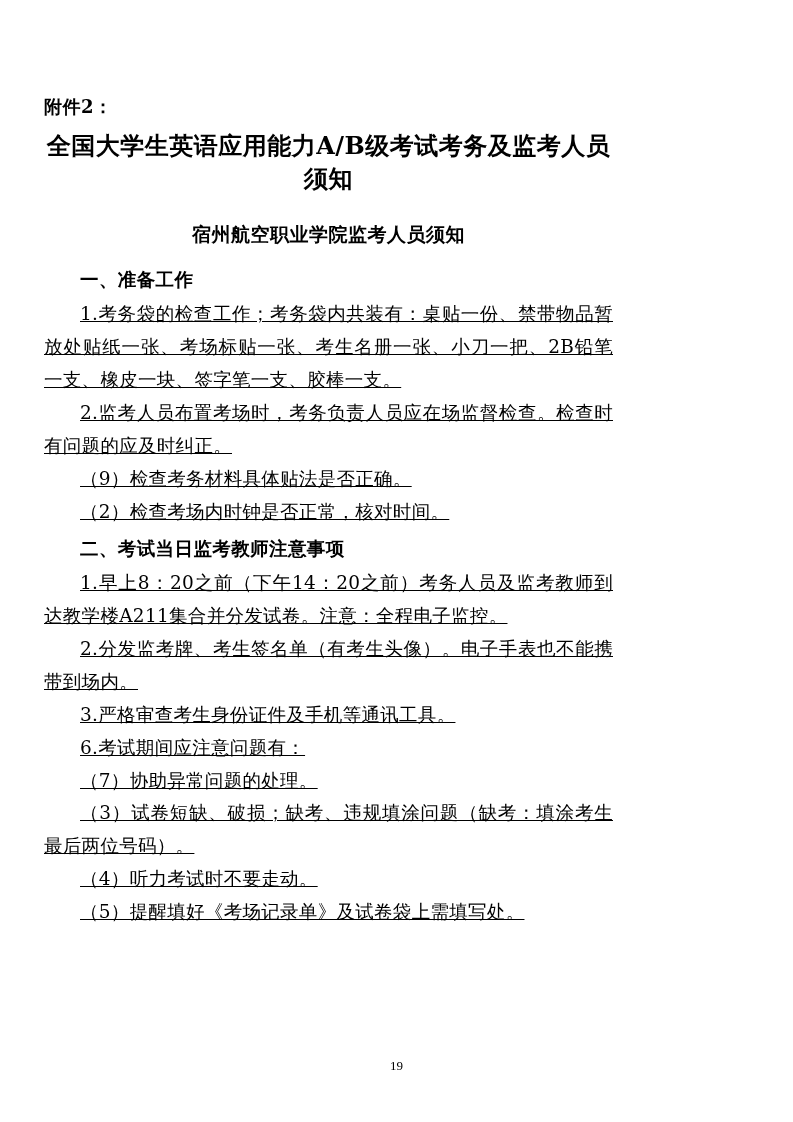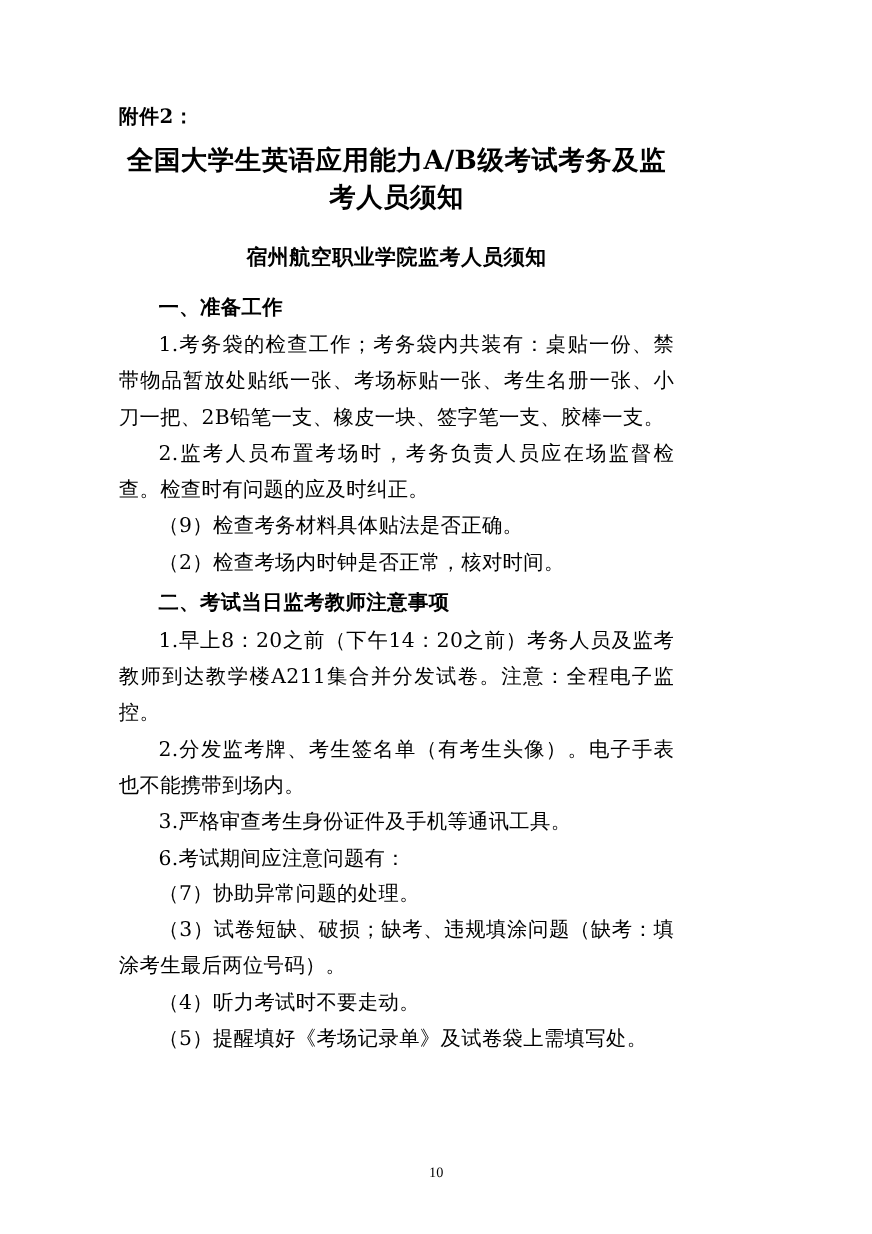--- a/index.html
+++ b/index.html
@@ -13,21 +13,21 @@
     font-family: "DejaVu Serif", "Liberation Serif", serif;
     color: #000000;
     position: relative;
     overflow: hidden;
   }
   .page {
     position: relative;
     width: 701px;
     height: 1122px;
     box-sizing: border-box;
-    padding: 95px 88px 40px 108px;
+    padding: 95px 88px 40px 44px;
   }
   .attach-label {
     font-size: 18px;
     font-weight: bold;
     letter-spacing: 0.5px;
     margin: 0 0 12px 0;
     line-height: 1.3;
   }
   .doc-title {
     font-size: 24px;
@@ -54,20 +54,21 @@
     letter-spacing: 0.4px;
     font-family: Liberation Serif, serif;
   }
   .para {
     font-size: 18.5px;
     line-height: 1.78;
     margin: 0;
     text-indent: 36px;
     letter-spacing: 0.3px;
     text-align: justify;
+    text-decoration: underline;
   }
   .page-number {
     position: absolute;
     bottom: 48px;
     left: 0;
     width: 793px;
     text-align: center;
     font-size: 13px;
     font-family: "Liberation Serif", "DejaVu Serif", serif;
   }
@@ -92,14 +93,14 @@
   <div class="section-heading">二、考试当日监考教师注意事项</div>
   <p class="para">1.早上8：20之前（下午14：20之前）考务人员及监考教师到达教学楼A211集合并分发试卷。注意：全程电子监控。</p>
   <p class="para">2.分发监考牌、考生签名单（有考生头像）。电子手表也不能携带到场内。</p>
   <p class="para">3.严格审查考生身份证件及手机等通讯工具。</p>
   <p class="para">6.考试期间应注意问题有：</p>
   <p class="para">（7）协助异常问题的处理。</p>
   <p class="para">（3）试卷短缺、破损；缺考、违规填涂问题（缺考：填涂考生最后两位号码）。</p>
   <p class="para">（4）听力考试时不要走动。</p>
   <p class="para">（5）提醒填好《考场记录单》及试卷袋上需填写处。</p>
 
-  <div class="page-number">10</div>
+  <div class="page-number">19</div>
 </div>
 
 </body></html>

